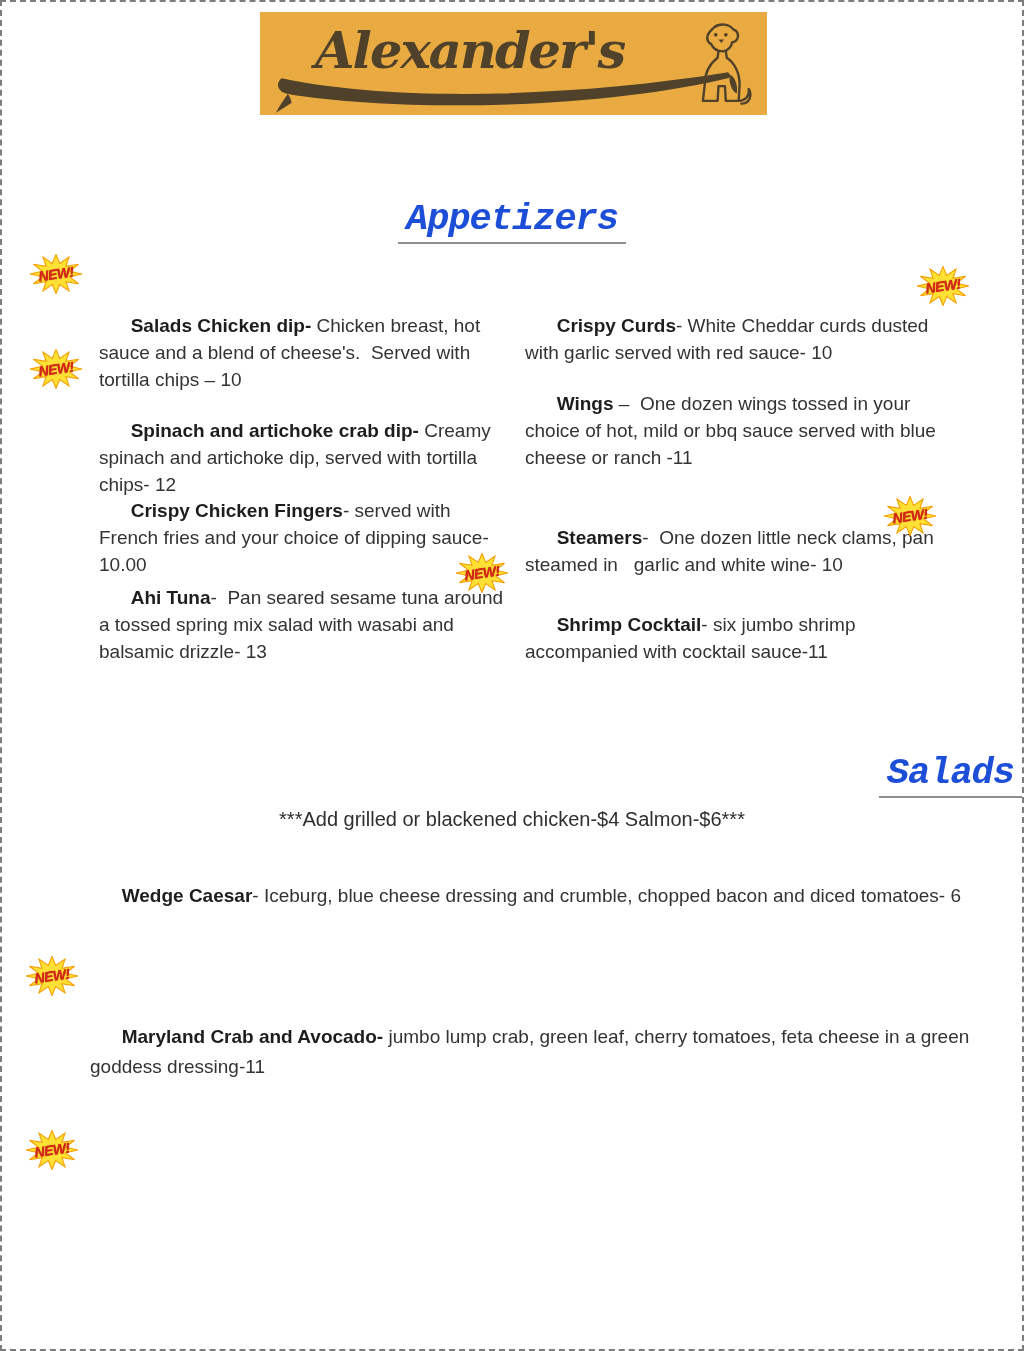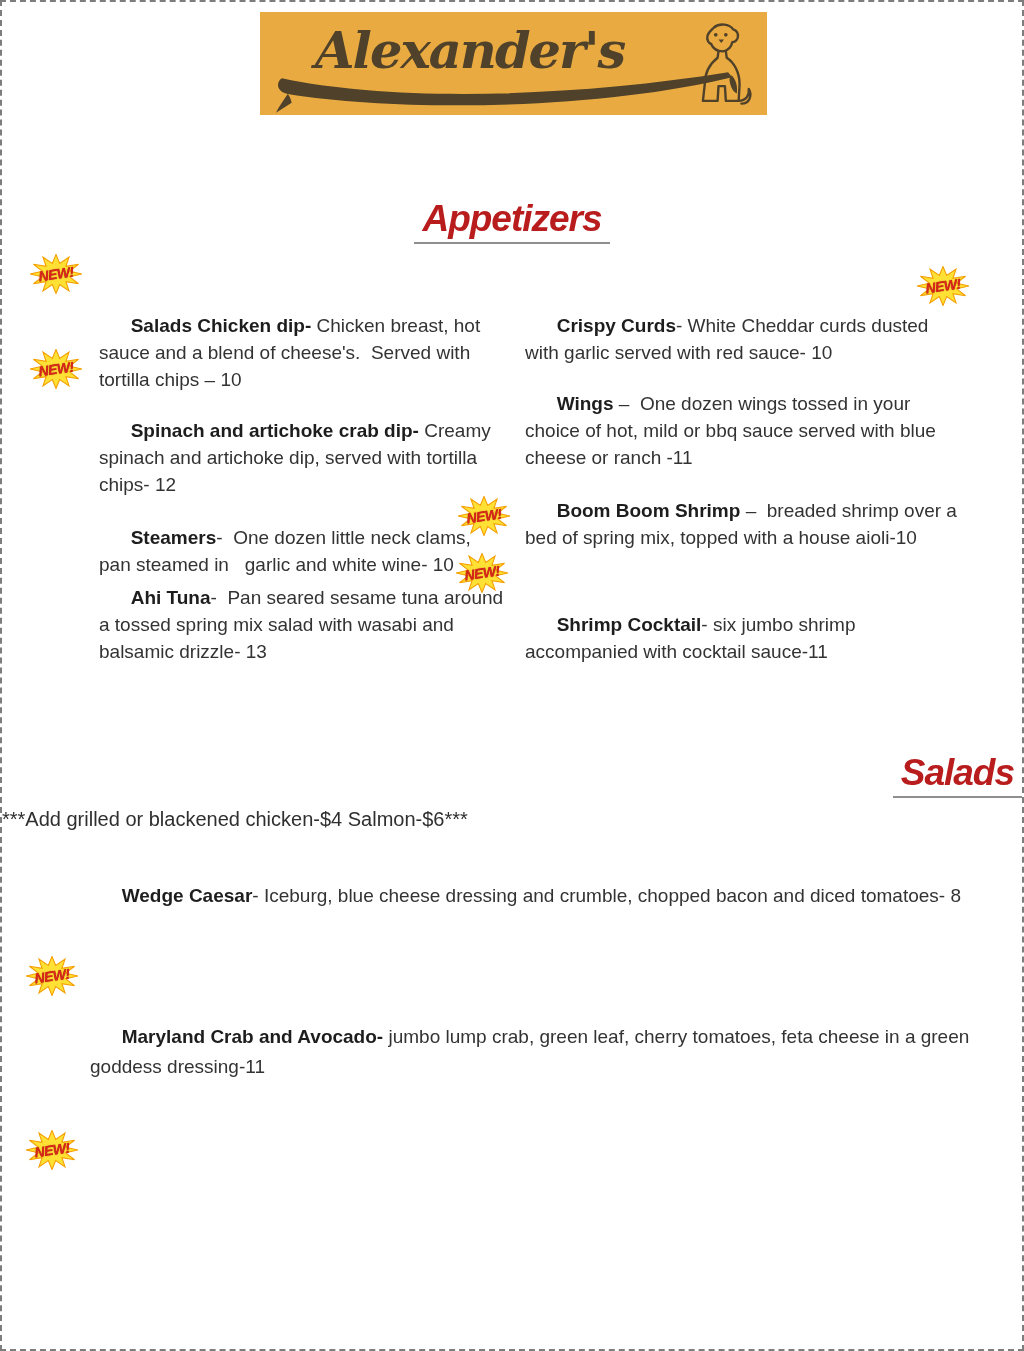--- a/index.html
+++ b/index.html
@@ -22,28 +22,28 @@
   }
   .swoosh { position:absolute; left:14px; top:58px; width:462px; height:44px; }
   .dog { position:absolute; right:10px; top:8px; width:66px; height:92px; }
 
   
   .section-title {
     position:absolute; left:0; width:100%; text-align:center;
   }
   .section-title span {
     display:inline-block;
-    font-family:Liberation Sans, sans-serif;
-    font-style:italic; font-weight:bold; font-size:37px; color:#b91c1c;
+    font-family:Liberation Mono, monospace;
+    font-style:italic; font-weight:bold; font-size:37px; color:#1d4ed8;
     border-bottom:2px solid #8f8f8f; padding:0 8px 2px 8px; letter-spacing:-1px;
   }
   .appetizers-title { top:196px; }
   .salads-title { top:750px;text-align:right; }
   .salads-note {
-    position:absolute; top:806px; left:0; width:100%; text-align:left;
+    position:absolute; top:806px; left:0; width:100%; text-align:center;
     font-size:20px; color:#2f2f2f;
   }
 
   
   .app-grid {
     position:absolute; left:97px; top:256px; width:863px;
     display:grid; grid-template-columns:405px 437px; column-gap:21px;
     grid-template-rows:105px 107px 87px 108px auto;
   }
   .menu-item {
@@ -133,34 +133,34 @@
           </svg>
         <span class="new-text">NEW!</span>
       </span>
       <span class="item-name">Spinach and artichoke crab dip-</span><span class="item-desc"> Creamy spinach and artichoke dip, served with tortilla chips- 12</span>
     </div>
 
     <div class="menu-item">
       <span class="item-name">Wings</span><span class="item-desc"> –  One dozen wings tossed in your choice of hot, mild or bbq sauce served with blue cheese or ranch -11</span>
     </div>
 
+    <div class="menu-item">
+      <span class="item-name">Crispy Chicken Fingers</span><span class="item-desc">- served with French fries and your choice of dipping sauce- 10.00</span>
+    </div>
 
     <div class="menu-item">
       <span class="new-badge b-steam">
         <svg viewBox="0 0 48 36">
             <polygon points="48,18 36.6,20.6 44.8,27 33.2,25.1 36,33.6 27.4,27.7 24,36 20.6,27.7 12,33.6 14.8,25.1 3.2,27 11.4,20.6 0,18 11.4,15.4 3.2,9 14.8,10.9 12,2.4 20.6,8.3 24,0 27.4,8.3 36,2.4 33.2,10.9 44.8,9 36.6,15.4" fill="#FFE135" stroke="#F59E00" stroke-width="1"></polygon>
           </svg>
         <span class="new-text">NEW!</span>
       </span>
       <span class="item-name">Steamers</span><span class="item-desc">-  One dozen little neck clams, pan steamed in   garlic and white wine- 10</span>
     </div>
 
-    <div class="menu-item">
-      <span class="item-name">Boom Boom Shrimp</span><span class="item-desc"> –  breaded shrimp over a bed of spring mix, topped with a house aioli-10</span>
-    </div>
 
     <div class="menu-item">
       <span class="item-name">Ahi Tuna</span><span class="item-desc">-  Pan seared sesame tuna around a tossed spring mix salad with wasabi and balsamic drizzle- 13</span>
     </div>
 
     <div class="menu-item">
       <span class="new-badge b-left">
         <svg viewBox="0 0 48 36">
             <polygon points="48,18 36.6,20.6 44.8,27 33.2,25.1 36,33.6 27.4,27.7 24,36 20.6,27.7 12,33.6 14.8,25.1 3.2,27 11.4,20.6 0,18 11.4,15.4 3.2,9 14.8,10.9 12,2.4 20.6,8.3 24,0 27.4,8.3 36,2.4 33.2,10.9 44.8,9 36.6,15.4" fill="#FFE135" stroke="#F59E00" stroke-width="1"></polygon>
           </svg>
@@ -175,21 +175,21 @@
   <div class="section-title salads-title">
     <span>Salads</span>
   </div>
   <div class="salads-note">***Add grilled or blackened chicken-$4 Salmon-$6***</div>
 
   <div class="salads-list">
 
 
 
     <div class="salad-item">
-      <span class="item-name">Wedge Caesar</span><span class="item-desc">- Iceburg, blue cheese dressing and crumble, chopped bacon and diced tomatoes- 8</span>
+      <span class="item-name">Wedge Caesar</span><span class="item-desc">- Iceburg, blue cheese dressing and crumble, chopped bacon and diced tomatoes- 6</span>
     </div>
 
     <div class="salad-item two-line">
       <span class="new-badge b-salad">
         <svg viewBox="0 0 48 36">
             <polygon points="48,18 36.6,20.6 44.8,27 33.2,25.1 36,33.6 27.4,27.7 24,36 20.6,27.7 12,33.6 14.8,25.1 3.2,27 11.4,20.6 0,18 11.4,15.4 3.2,9 14.8,10.9 12,2.4 20.6,8.3 24,0 27.4,8.3 36,2.4 33.2,10.9 44.8,9 36.6,15.4" fill="#FFE135" stroke="#F59E00" stroke-width="1"></polygon>
           </svg>
         <span class="new-text">NEW!</span>
       </span>
       <span class="item-name">Maryland Crab and Avocado-</span><span class="item-desc"> jumbo lump crab, green leaf, cherry tomatoes, feta cheese in a green goddess dressing-11</span>

